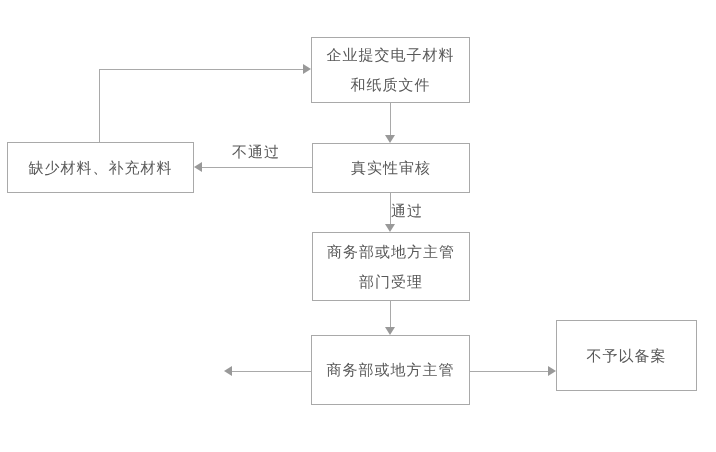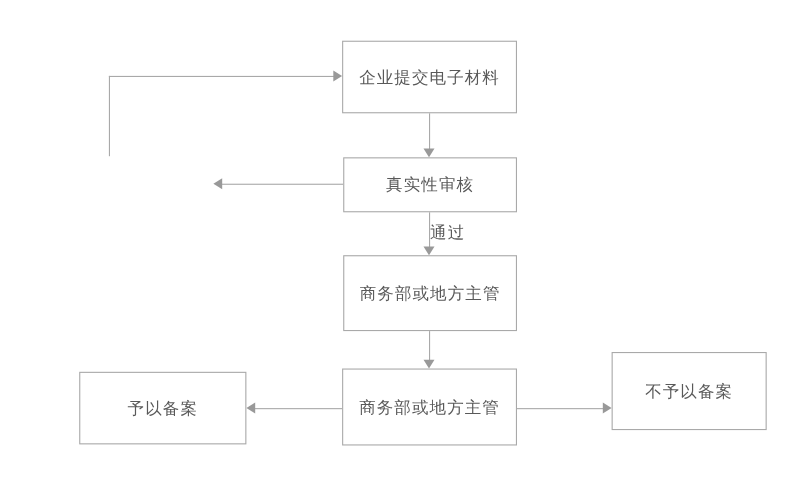--- a/index.html
+++ b/index.html
@@ -25,20 +25,21 @@
     background: var(--bg);
     color: var(--text);
     font-size: 15px;
     display: flex;
     flex-direction: column;
     align-items: center;
     justify-content: center;
     text-align: center;
     line-height: 30px;
     letter-spacing: 1px;
+    font-family: Liberation Serif, serif;
   }
   .edge-label {
     position: absolute;
     color: var(--text);
     font-size: 15px;
     text-align: center;
     letter-spacing: 1px;
   }
   .hline { position: absolute; height: 1px; background: var(--line); }
   .vline { position: absolute; width: 1px; background: var(--line); }
@@ -75,48 +76,51 @@
   #line-filing-rejected { left: 470px; top: 371px; width: 79px; }
   #arr-rejected-left    { left: 548px; top: 366px; }
 </style>
 </head>
 <body>
 
 <div class="canvas">
 
   <div class="box" id="box-submit">
     <div>企业提交电子材料</div>
+    <div>和纸质文件</div>
   </div>
 
   <div class="box" id="box-review">
     <div>真实性审核</div>
   </div>
 
+  <div class="box" id="box-missing">
+    <div>缺少材料、补充材料</div>
+  </div>
 
   <div class="box" id="box-accept">
     <div>商务部或地方主管</div>
+    <div>部门受理</div>
   </div>
 
   <div class="box" id="box-filing">
     <div>商务部或地方主管</div>
   </div>
 
-  <div class="box" id="box-approved">
-    <div>予以备案</div>
-  </div>
 
   <div class="box" id="box-rejected">
     <div>不予以备案</div>
   </div>
 
   <div class="vline" id="line-submit-review"></div>
   <div class="arrow down" id="arr-review-top"></div>
 
   <div class="hline" id="line-review-missing"></div>
   <div class="arrow left" id="arr-missing-right"></div>
+  <div class="edge-label" id="label-fail">不通过</div>
 
   <div class="vline" id="line-loop-v"></div>
   <div class="hline" id="line-loop-h"></div>
   <div class="arrow right" id="arr-submit-left"></div>
 
   <div class="vline" id="line-review-accept"></div>
   <div class="arrow down" id="arr-accept-top"></div>
   <div class="edge-label" id="label-pass">通过</div>
 
   <div class="vline" id="line-accept-filing"></div>

